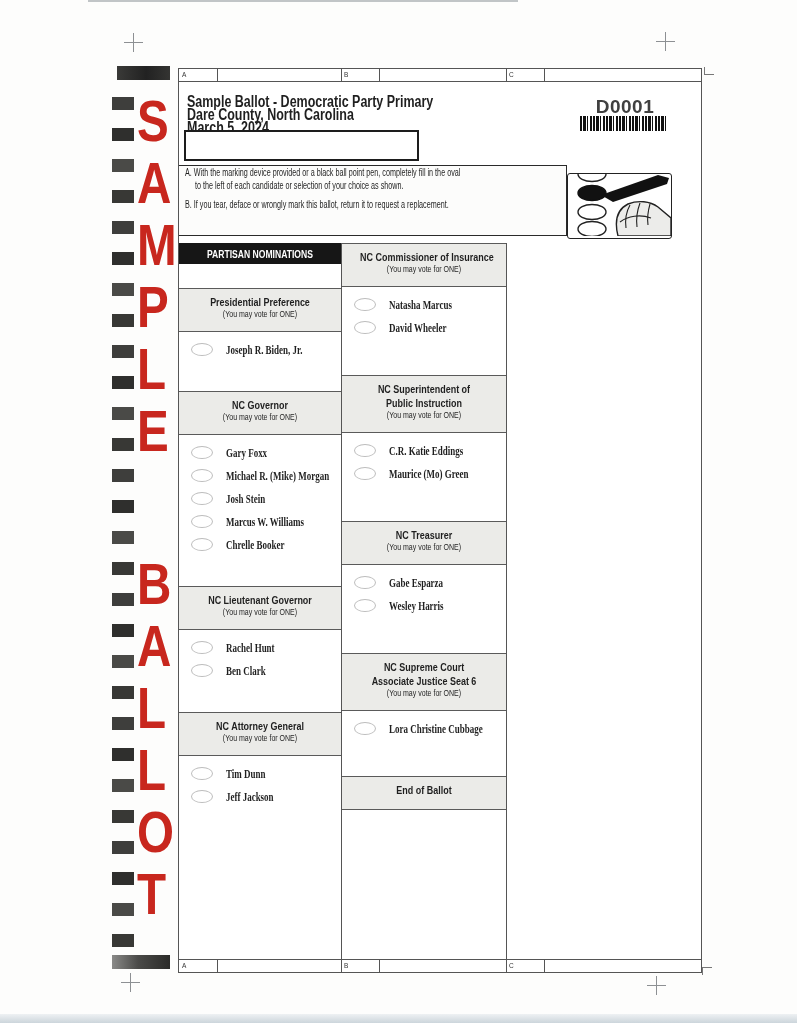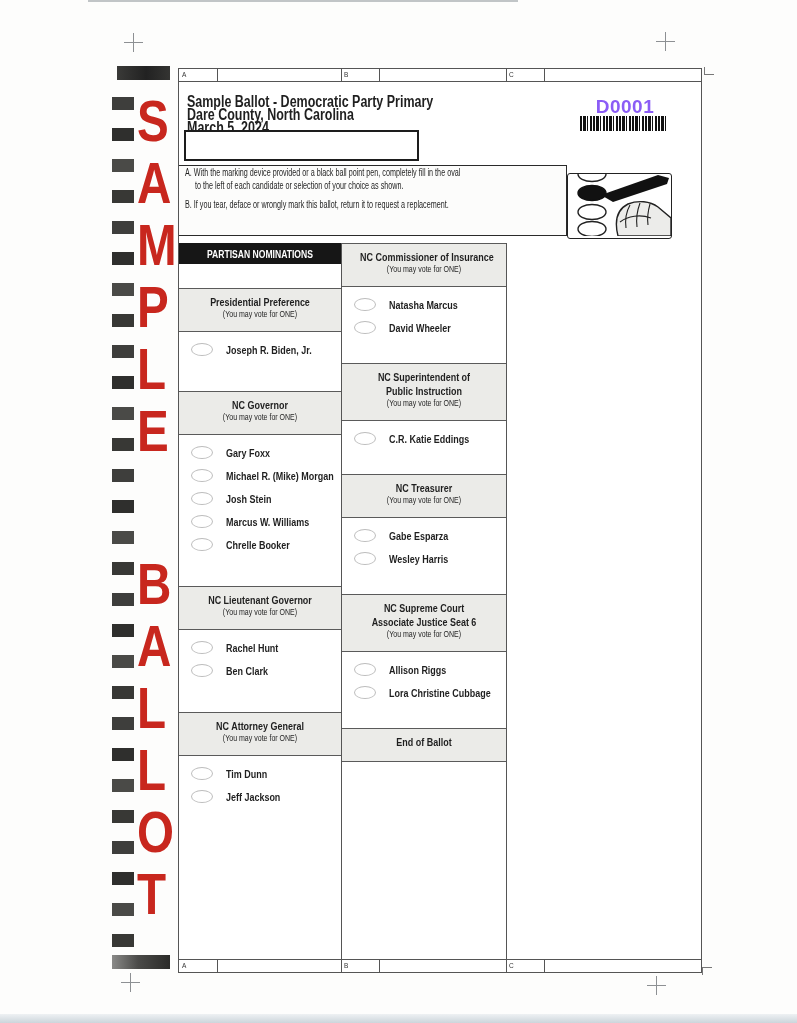--- a/index.html
+++ b/index.html
@@ -40,21 +40,21 @@
   .corner-tick.tr{right:-13px;top:-2px;border-bottom:1px solid #777;}
   .corner-tick.br{right:-11px;bottom:-3px;border-top:1px solid #777;}
   
   .cond{display:inline-block;transform:scaleX(.78);transform-origin:0 50%;white-space:nowrap;}
   .cond-c{display:block;transform:scaleX(.78);transform-origin:50% 50%;white-space:nowrap;}
   .cond-i{display:inline-block;transform:scaleX(.72);transform-origin:0 50%;white-space:nowrap;}
   
   .ballot-title{position:absolute;left:8px;top:26px;font-weight:bold;font-size:16px;line-height:13px;}
   .blank-box{position:absolute;left:5px;top:61px;width:231px;height:27px;border:2px solid #1d1d1d;background:#fff;}
   .stub-code{position:absolute;left:396px;top:27px;width:100px;text-align:center;
-    font-weight:bold;font-size:19px;letter-spacing:.5px;color:#8b5cf6;}
+    font-weight:bold;font-size:19px;letter-spacing:.5px;color:#404040;}
   .barcode{position:absolute;left:401px;top:47px;width:88px;height:15px;
     background:repeating-linear-gradient(90deg,#111 0 2px,#fff 2px 3px,#111 3px 6px,#fff 6px 7px,#111 7px 8px,#fff 8px 10px,#111 10px 12px,#fff 12px 13px);}
   .instructions{position:absolute;left:0;top:96px;width:387px;height:69px;
     border:1px solid #2a2a2a;border-left:none;background:#fcfcfb;overflow:hidden;}
   .instr-title{text-align:center;font-weight:bold;font-size:11px;margin-top:4px;}
   .instr-line{margin-left:6px;font-size:10px;line-height:13px;}
   .instr-line.indent{margin-left:16px;}
   .instr-line.gap{margin-top:6px;}
   .illustration{position:absolute;left:388px;top:104px;width:103px;height:64px;
     border:1.5px solid #222;border-radius:3px;background:#fff;overflow:hidden;}
@@ -62,21 +62,21 @@
   .col{position:absolute;top:174px;}
   .col1{left:0;width:162px;}
   .col2{left:163px;width:164px;}
   .banner{height:21px;background:#161616;color:#fff;display:flex;align-items:center;justify-content:center;
     font-weight:bold;font-size:11px;}
   .banner-spacer{height:24px;}
   .contest-header{border-top:1px solid #5a5a5a;border-bottom:1px solid #5a5a5a;
     background:#ebebe8;text-align:center;padding:6px 0 12px;}
   .contest-title{font-weight:bold;font-size:11.5px;line-height:14px;}
   .contest-note{font-size:9px;line-height:10px;}
-  .candidates{padding:6px 0 24px;}
+  .candidates{padding:6px 0 36px;font-family:Liberation Serif, serif;}
   .col1 .candidates{padding-bottom:30px;}
   .candidate-row{height:23px;display:flex;align-items:center;padding-left:12px;}
   .oval{width:20px;height:11px;border:1.5px solid #bdbdbd;border-radius:50%;background:#fff;flex:none;}
   .candidate-name{margin-left:13px;font-weight:bold;font-size:11.5px;}
 </style>
 </head>
 <body>
 
 <div class="page-edge-top"></div>
 
@@ -326,20 +326,24 @@
             </div>
             <div class="contest-note">
               <span class="cond-c" style="font-size: 9px;">(You may vote for ONE)</span>
             </div>
           </header>
           <div class="candidates">
             <div class="candidate-row">
               <span class="oval"></span>
               <span class="candidate-name"><span class="cond">C.R. Katie Eddings</span></span>
             </div>
+            <div class="candidate-row">
+              <span class="oval"></span>
+              <span class="candidate-name"><span class="cond">Maurice (Mo) Green</span></span>
+            </div>
           </div>
         </section>
         <section class="contest">
           <header class="contest-header">
             <div class="contest-title">
               <span class="cond-c">NC Treasurer</span>
             </div>
             <div class="contest-note">
               <span class="cond-c" style="font-size: 9px;">(You may vote for ONE)</span>
             </div>
@@ -363,24 +367,20 @@
             <div class="contest-title">
               <span class="cond-c">Associate Justice Seat 6</span>
             </div>
             <div class="contest-note">
               <span class="cond-c" style="font-size: 9px;">(You may vote for ONE)</span>
             </div>
           </header>
           <div class="candidates">
             <div class="candidate-row">
               <span class="oval"></span>
-              <span class="candidate-name"><span class="cond">Allison Riggs</span></span>
-            </div>
-            <div class="candidate-row">
-              <span class="oval"></span>
               <span class="candidate-name"><span class="cond">Lora Christine Cubbage</span></span>
             </div>
           </div>
         </section>
         <section class="contest">
           <header class="contest-header">
             <div class="contest-title">
               <span class="cond-c">End of Ballot</span>
             </div>
           </header>

